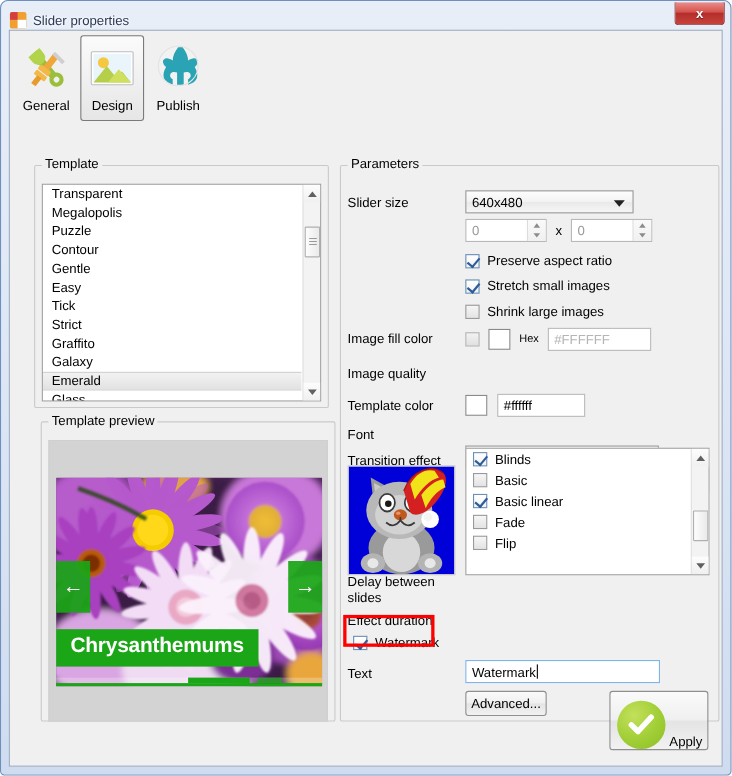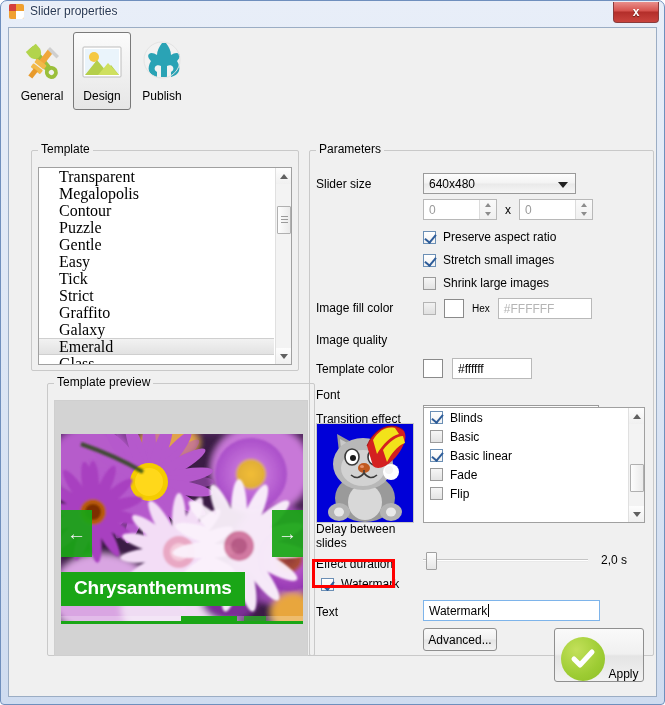--- a/index.html
+++ b/index.html
@@ -16,21 +16,21 @@
     position: absolute; left: 0; top: 0;
     width: 665px; height: 705px;
     background: linear-gradient(180deg,#e8eef8 0%,#dfe8f6 40%,#cfdcf0 100%);
     border: 1px solid #6f8fbd;
     border-radius: 7px 7px 4px 4px;
     padding: 3px;
   }
   .titlebar {
     position: relative;
     height: 22px;
-    display: flex; align-items: flex-start;
+    display: flex; align-items: flex-end;
     padding-left: 5px;
   }
   .titlebar-icon {
     width: 15px; height: 15px;
     margin-right: 6px;
     position: relative;
     background: #f0a030;
     border-radius: 2px;
     overflow: hidden;
   }
@@ -96,38 +96,37 @@
   }
   .group-title {
     position: absolute; left: 7px; top: -1px;
     background: #f0f0f0;
     padding: 0 3px;
     font-size: 12px; color: #000;
     z-index: 2;
   }
 
   #g-template { left: 22px; top: 115px; width: 268px; height: 228px; }
-  #g-preview  { left: 38px; top: 348px; width: 268px; height: 280px; }
+  #g-preview  { left: 28px; top: 348px; width: 268px; height: 280px; }
   #g-params   { left: 300px; top: 115px; width: 345px; height: 513px; }
 
   
   .listbox {
     position: absolute;
     background: #fff;
     border: 1px solid #a0a0a0;
     overflow: hidden;
   }
   #template-list { left: 6px; top: 16px; width: 254px; height: 198px; }
   .list-item {
     height: 17px; line-height: 17px;
-    padding-left: 20px;
-    font-size: 16px; color: #000;
+    padding-left: 8px;
+    font-size: 12px; color: #000;
     white-space: nowrap;
     cursor: default;
-    font-family: Liberation Serif, serif;
   }
   .list-item.sel {
     background: linear-gradient(180deg,#f2f2f2,#e2e2e2);
     border-top: 1px solid #cfcfcf;
     border-bottom: 1px solid #cfcfcf;
     height: 17px; line-height: 15px;
   }
 
   
   .vscroll {
@@ -446,22 +445,22 @@
       </div>
     </div>
 
     <div class="group" id="g-template">
       <div class="group-title">Template</div>
       <div class="group-box">
         <div class="listbox" id="template-list">
           <div style="position:absolute;left:0;top:0;right:17px;">
             <div class="list-item">Transparent</div>
             <div class="list-item">Megalopolis</div>
+            <div class="list-item">Puzzle</div>
             <div class="list-item">Contour</div>
-            <div class="list-item">Puzzle</div>
             <div class="list-item">Gentle</div>
             <div class="list-item">Easy</div>
             <div class="list-item">Tick</div>
             <div class="list-item">Strict</div>
             <div class="list-item">Graffito</div>
             <div class="list-item">Galaxy</div>
             <div class="list-item sel">Emerald</div>
             <div class="list-item">Glass</div>
           </div>
           <div class="vscroll">
@@ -832,27 +831,20 @@
           </div>
         </div>
 
         <div class="prow" style="top:374px;">
           <div class="plabel" style="width:110px;flex:0 0 110px;">Delay between slides</div>
         </div>
 
         <div class="prow" style="top:402px;">
           <div class="plabel" style="width:110px;flex:0 0 110px;">Effect duration</div>
         </div>
-        <div class="ctrl-col" style="top:400px;width:225px;">
-          <div class="slider-wrap" style="width:165px;">
-            <div class="slider-track"></div>
-            <div class="slider-thumb" style="left:3px;"></div>
-          </div>
-          <span class="slider-val" style="position:absolute;left:178px;top:2px;">2,0 s</span>
-        </div>
 
         <div class="cbox checked" style="position:absolute;left:11px;top:426px;">
           <span class="box"></span>
           <span>Watermark</span>
         </div>
 
         <div class="prow" style="top:450px;">
           <div class="plabel">Text</div>
         </div>
         <div class="textbox focus ctrl-col" style="top:449px;width:177px;">

